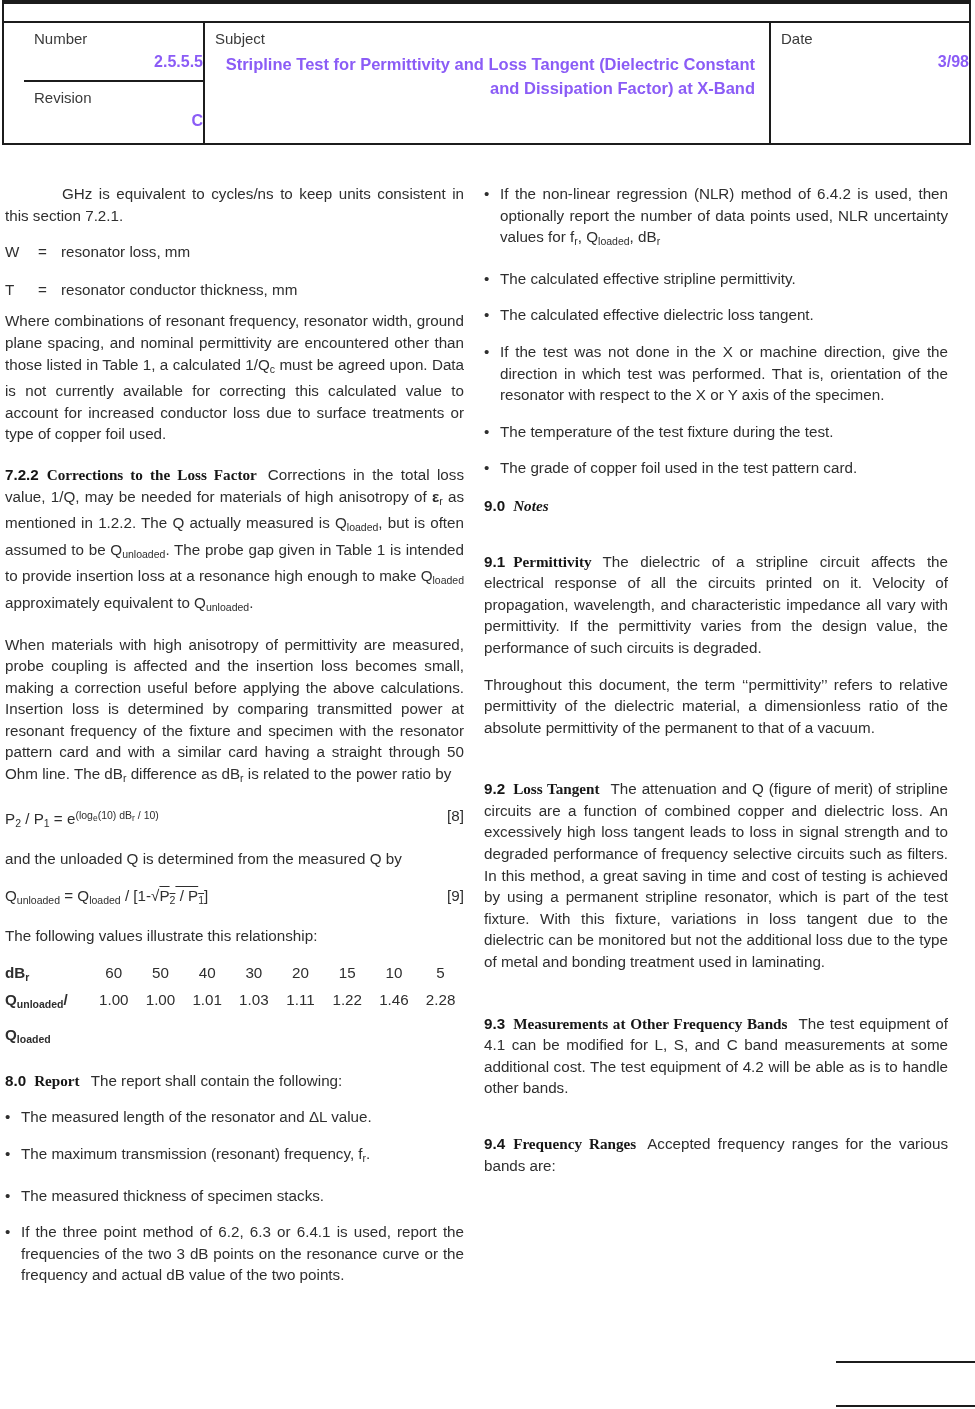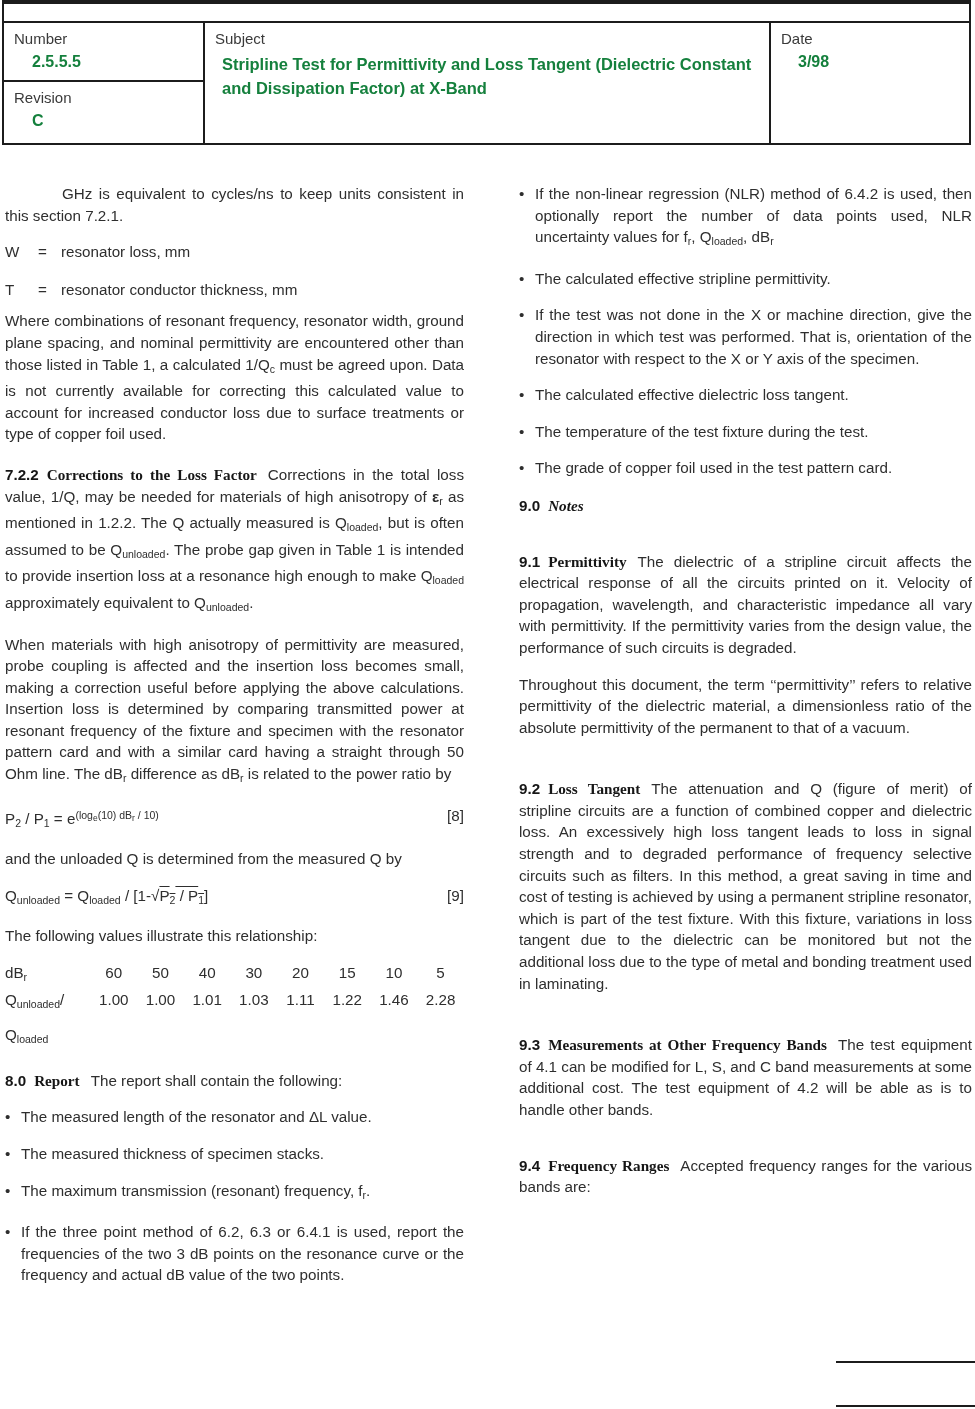--- a/index.html
+++ b/index.html
@@ -10,32 +10,32 @@
   
   .top-strip {
     position:absolute; left:2px; top:0; width:969px; height:23px;
     box-sizing:border-box; border:2px solid #1c1c1c; border-top-width:4px;
   }
   .hdr {
     position:absolute; left:2px; top:23px; width:969px; height:122px;
     box-sizing:border-box; border:2px solid #1c1c1c; border-top:0;
     display:grid; grid-template-columns:201px 566px 1fr;
   }
-  .hdr-left  { border-right:2px solid #1c1c1c; display:flex; flex-direction:column; }
+  .hdr-left  { border-right:2px solid #1c1c1c; display:flex; flex-direction:column;padding-left:20px; }
   .hdr-left .hrow1 { height:59px; border-bottom:2px solid #1c1c1c; box-sizing:border-box; }
   .hdr-left .hrow2 { flex:1;border-radius:11px; }
   .hdr-mid   { border-right:2px solid #1c1c1c; }
   .hdr-label { font-size:15px; color:#3a3a3a; padding:7px 0 0 10px; }
-  .hdr-value { font-size:16px; font-weight:bold; color:#15803d; padding:6px 0 0 28px; }
+  .hdr-value { font-size:16px; font-weight:bold; color:#8b5cf6; padding:6px 0 0 28px;text-align:right; }
   .hdr-mid .hdr-value { padding:5px 14px 0 17px; font-size:16.5px; line-height:24px; }
   .hdr-right .hdr-value { padding-left:27px; }
   
   .bodywrap {
     position:absolute; left:5px; top:183px; width:967px;
-    display:flex; gap:55px; font-size:15.2px; line-height:21.6px;
+    display:flex; gap:20px; font-size:15.2px; line-height:21.6px;
   }
   .col-l { width:459px; }
   .col-r { width:464px; }
   .para { margin:0 0 15px 0; text-align:justify; }
   .indent-first { text-indent:57px; }
   .sec { margin-top:19px; }
   .sec-num   { font-weight:bold; color:#161616; margin-right:8px; }
   .sec-title { font-weight:bold; color:#161616; margin-right:11px;font-family:Liberation Serif, serif; }
   .sec-title.it { font-style:italic; }
   sub { font-size:10.5px; vertical-align:-3px; }
@@ -46,21 +46,21 @@
   .def-row { display:flex; margin:0 0 16px 0; }
   .def-row.tight { margin-bottom:10px; }
   .def-sym { width:33px; }
   .def-rel { width:23px; }
   
   .eq-row { display:flex; justify-content:space-between; margin:0 0 14px 0; }
   
   .qtable { margin:3px 0 17px 0; }
   .qrow { display:flex; align-items:flex-start; }
   .qrow:first-child { margin-top:0; }
-  .qlabel { width:86px; }
+  .qlabel { width:86px;font-weight:bold; }
   .qlabel .l2 { margin-top:9px; }
   .qcell { width:47px; text-align:center; }
   
   .blist { list-style:none; margin:0; padding:0; }
   .blist li { position:relative; padding-left:16px; margin:0 0 15px 0; text-align:justify; }
   .blist li::before { content:"\2022"; position:absolute; left:0; top:0; }
   .mt30 { margin-top:16px; }
   .mt34 { margin-top:34px; }
   .mt40 { margin-top:40px; }
   
@@ -156,32 +156,32 @@
           <span class="qcell">1.22</span>
           <span class="qcell">1.46</span>
           <span class="qcell">2.28</span>
         </div>
       </div>
 
       <p class="para sec"><b class="sec-num">8.0</b><b class="sec-title">Report</b><span>The report shall contain the following:</span></p>
 
       <ul class="blist">
         <li>The measured length of the resonator and ΔL value.</li>
+        <li>The maximum transmission (resonant) frequency, f<sub>r</sub>.</li>
         <li>The measured thickness of specimen stacks.</li>
-        <li>The maximum transmission (resonant) frequency, f<sub>r</sub>.</li>
         <li>If the three point method of 6.2, 6.3 or 6.4.1 is used, report the frequencies of the two 3 dB points on the resonance curve or the frequency and actual dB value of the two points.</li>
       </ul>
     </div>
 
     <div class="col-r">
       <ul class="blist">
         <li>If the non-linear regression (NLR) method of 6.4.2 is used, then optionally report the number of data points used, NLR uncertainty values for f<sub>r</sub>, Q<sub>loaded</sub>, dB<sub>r</sub></li>
         <li>The calculated effective stripline permittivity.</li>
+        <li>The calculated effective dielectric loss tangent.</li>
         <li>If the test was not done in the X or machine direction, give the direction in which test was performed. That is, orientation of the resonator with respect to the X or Y axis of the specimen.</li>
-        <li>The calculated effective dielectric loss tangent.</li>
         <li>The temperature of the test fixture during the test.</li>
         <li>The grade of copper foil used in the test pattern card.</li>
       </ul>
 
       <p class="para mt30"><b class="sec-num">9.0</b><b class="sec-title it">Notes</b></p>
 
       <p class="para mt34"><b class="sec-num">9.1</b><b class="sec-title">Permittivity</b><span>The dielectric of a stripline circuit affects the electrical response of all the circuits printed on it. Velocity of propagation, wavelength, and characteristic impedance all vary with permittivity. If the permittivity varies from the design value, the performance of such circuits is degraded.</span></p>
 
       <p class="para">Throughout this document, the term ‘‘permittivity’’ refers to relative permittivity of the dielectric material, a dimensionless ratio of the absolute permittivity of the permanent to that of a vacuum.</p>
 

